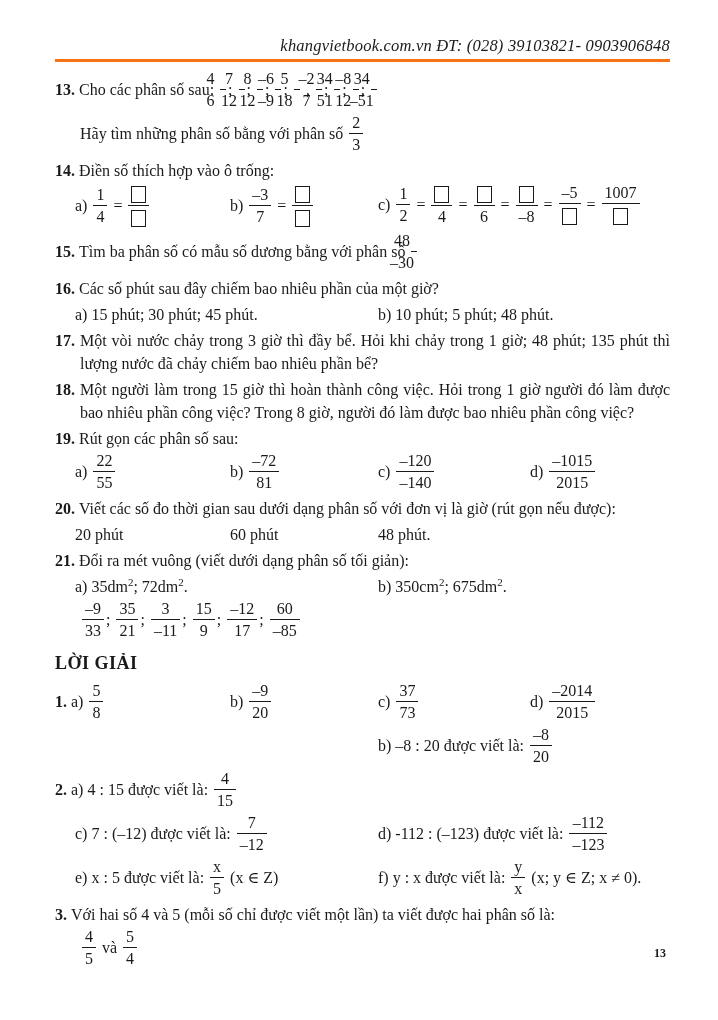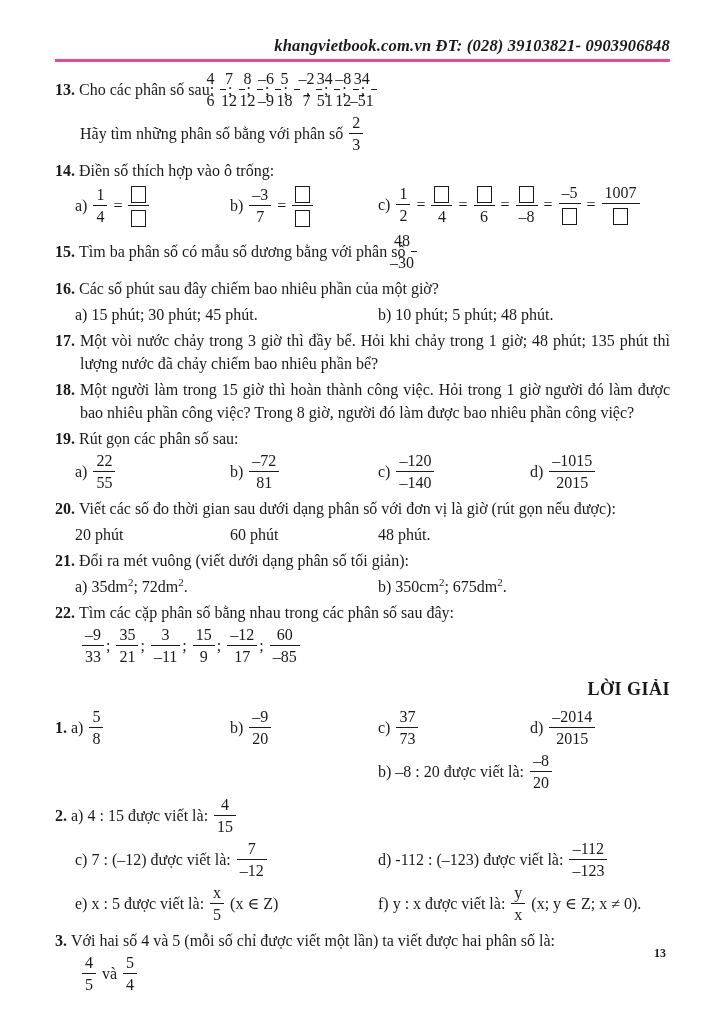--- a/index.html
+++ b/index.html
@@ -5,23 +5,23 @@
   html,body{margin:0;padding:0;}
   body{
     width:718px;height:1020px;position:relative;overflow:hidden;
     background:#ffffff;color:#1a1a1a;
     font-family:"Liberation Serif","DejaVu Serif",serif;
     font-size:16px;
   }
   .page-header{
     margin:36px 48px 0 55px;
     padding-bottom:3px;
-    border-bottom:3px solid #ec4899;
+    border-bottom:3px solid #f97316;
     text-align:right;
-    font-weight:bold;font-style:italic;font-size:16.5px;
+    font-weight:normal;font-style:italic;font-size:16.5px;
     letter-spacing:.2px;
   }
   #content{margin:9px 48px 0 55px;line-height:23px;}
   .item{padding-left:25px;text-indent:-25px;margin-bottom:3px;}
   .item .num{font-weight:bold;}
   .cont{padding-left:25px;margin-bottom:3px;}
   .justify{text-align:justify;}
   .row{display:flex;align-items:flex-start;padding-left:20px;margin-bottom:3px;}
   .row .col{flex:0 0 auto;}
   .cols-4 .col:nth-child(1){width:155px;}
@@ -29,21 +29,21 @@
   .cols-4 .col:nth-child(3){width:152px;}
   .cols-4 .col:nth-child(4){flex:1 1 auto;}
   .cols-3 .col:nth-child(1){width:155px;}
   .cols-3 .col:nth-child(2){width:148px;}
   .cols-3 .col:nth-child(3){flex:1 1 auto;}
   .cols-2 .col:nth-child(1){width:303px;}
   .cols-2 .col:nth-child(2){flex:1 1 auto;}
   .row.flush{padding-left:0;}
   .flush.cols-2 .col:nth-child(1){width:323px;margin-top:44px;}
   .flush.cols-4 .col:nth-child(1){width:175px;}
-  .heading{text-align:right;font-weight:bold;font-size:18px;margin:10px 0 8px;letter-spacing:.5px;}
+  .heading{text-align:left;font-weight:bold;font-size:18px;margin:10px 0 8px;letter-spacing:.5px;}
   .bold{font-weight:bold;}
   .fr{display:inline-block;vertical-align:middle;text-align:center;margin:0 2px;position:relative;top:-2px;}
   .fr .fn{display:block;padding:0 3px 1px;border-bottom:1.4px solid #1a1a1a;line-height:19px;}
   .fr .fd{display:block;padding:1px 3px 0;line-height:19px;}
   .bx{display:inline-block;width:13px;height:15px;border:1.3px solid #1a1a1a;vertical-align:middle;background:#fff;margin:1px 0;}
   sup{font-size:11px;line-height:0;}
   .pagenum{position:absolute;right:52px;top:946px;font-weight:bold;font-size:12px;}
 </style>
 </head>
 <body>
@@ -80,21 +80,20 @@
     <div class="row cols-4">
       <span class="col"><span class="tx">20 phút</span></span>
       <span class="col"><span class="tx">60 phút</span></span>
       <span class="col"><span class="tx">48 phút.</span></span>
     </div>
     <div class="item"><b class="num">21. </b><span class="tx">Đổi ra mét vuông (viết dưới dạng phân số tối giản):</span></div>
     <div class="row cols-2">
       <span class="col"><span class="tx">a) 35dm</span><sup class="tx">2</sup><span class="tx">; 72dm</span><sup class="tx">2</sup><span class="tx">.</span></span>
       <span class="col"><span class="tx">b) 350cm</span><sup class="tx">2</sup><span class="tx">; 675dm</span><sup class="tx">2</sup><span class="tx">.</span></span>
     </div>
-    <div class="item"><b class="num">22. </b><span class="tx">Tìm các cặp phân số bằng nhau trong các phân số sau đây:</span></div>
     <div class="cont"><span class="fr"><span class="fn">–9</span><span class="fd">33</span></span><span class="tx">; </span><span class="fr"><span class="fn">35</span><span class="fd">21</span></span><span class="tx">; </span><span class="fr"><span class="fn">3</span><span class="fd">–11</span></span><span class="tx">; </span><span class="fr"><span class="fn">15</span><span class="fd">9</span></span><span class="tx">; </span><span class="fr"><span class="fn">–12</span><span class="fd">17</span></span><span class="tx">; </span><span class="fr"><span class="fn">60</span><span class="fd">–85</span></span></div>
     <div class="heading">LỜI GIẢI</div>
     <div class="row cols-4 flush">
       <span class="col"><span class="bold">1. </span><span class="tx">a) </span><span class="fr"><span class="fn">5</span><span class="fd">8</span></span></span>
       <span class="col"><span class="tx">b) </span><span class="fr"><span class="fn">–9</span><span class="fd">20</span></span></span>
       <span class="col"><span class="tx">c) </span><span class="fr"><span class="fn">37</span><span class="fd">73</span></span></span>
       <span class="col"><span class="tx">d) </span><span class="fr"><span class="fn">–2014</span><span class="fd">2015</span></span></span>
     </div>
     <div class="row cols-2 flush">
       <span class="col"><span class="bold">2. </span><span class="tx">a) 4 : 15 được viết là: </span><span class="fr"><span class="fn">4</span><span class="fd">15</span></span></span>

